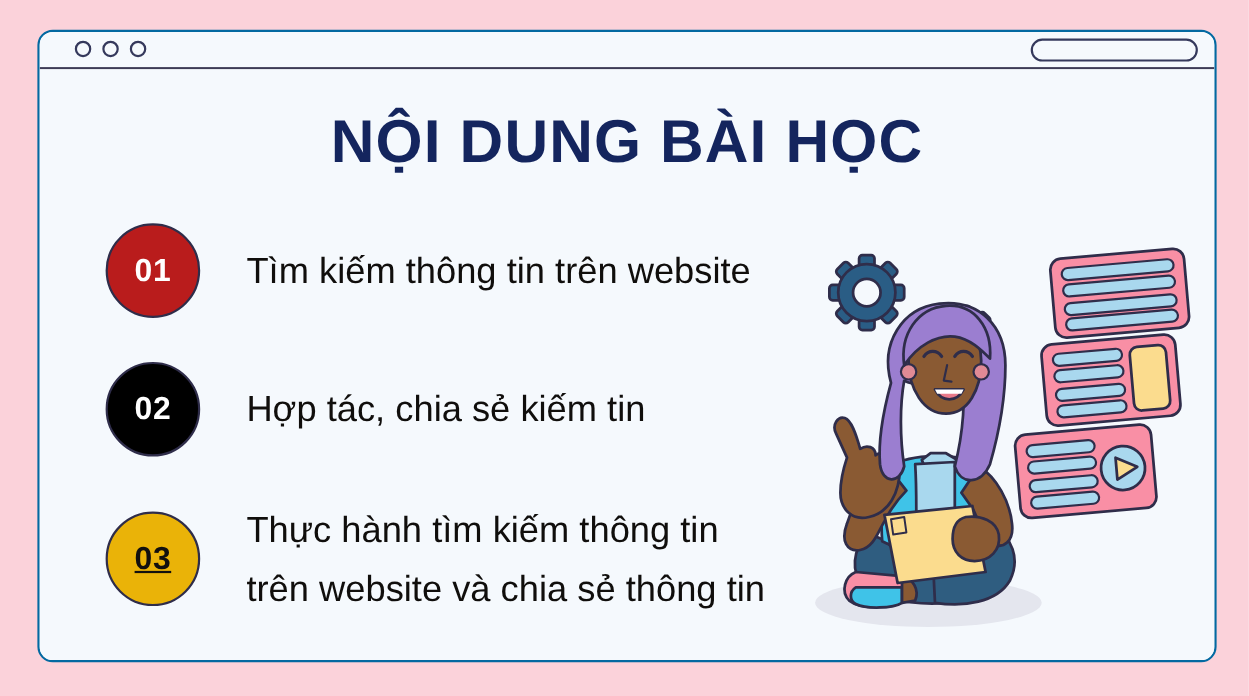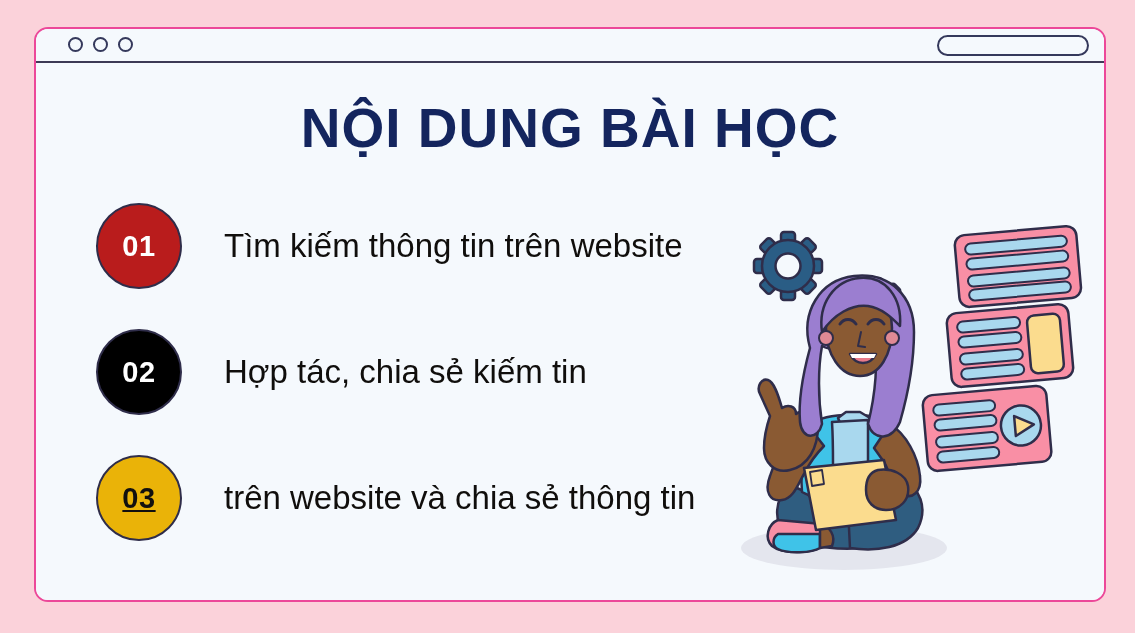--- a/index.html
+++ b/index.html
@@ -23,21 +23,21 @@
   }
 
   
   .browser-window {
     position: absolute;
     left: 34px;
     top: 27px;
     width: 1072px;
     height: 575px;
     background: #F5F9FD;
-    border: 2px solid #ec4899;
+    border: 2px solid #0369a1;
     border-radius: 14px;
     box-sizing: border-box;
     overflow: hidden;
   }
 
   .browser-chrome {
     position: absolute;
     left: 0; top: 0;
     width: 100%;
     height: 34px;
@@ -180,20 +180,21 @@
         <div class="list-item item-2">
           <div class="item-badge badge-02">02</div>
           <div class="item-text">
             <span class="line">Hợp tác, chia sẻ kiếm tin</span>
           </div>
         </div>
 
         <div class="list-item item-3">
           <div class="item-badge badge-03">03</div>
           <div class="item-text">
+            <span class="line">Thực hành tìm kiếm thông tin</span>
             <span class="line">trên website và chia sẻ thông tin</span>
           </div>
         </div>
 
       </div>
 
       <div class="illustration">
         <svg viewBox="0 0 380 390" width="380" height="390" xmlns="http://www.w3.org/2000/svg">
 
           <ellipse cx="118" cy="340" rx="103" ry="22" fill="#E4E6EE"></ellipse>

